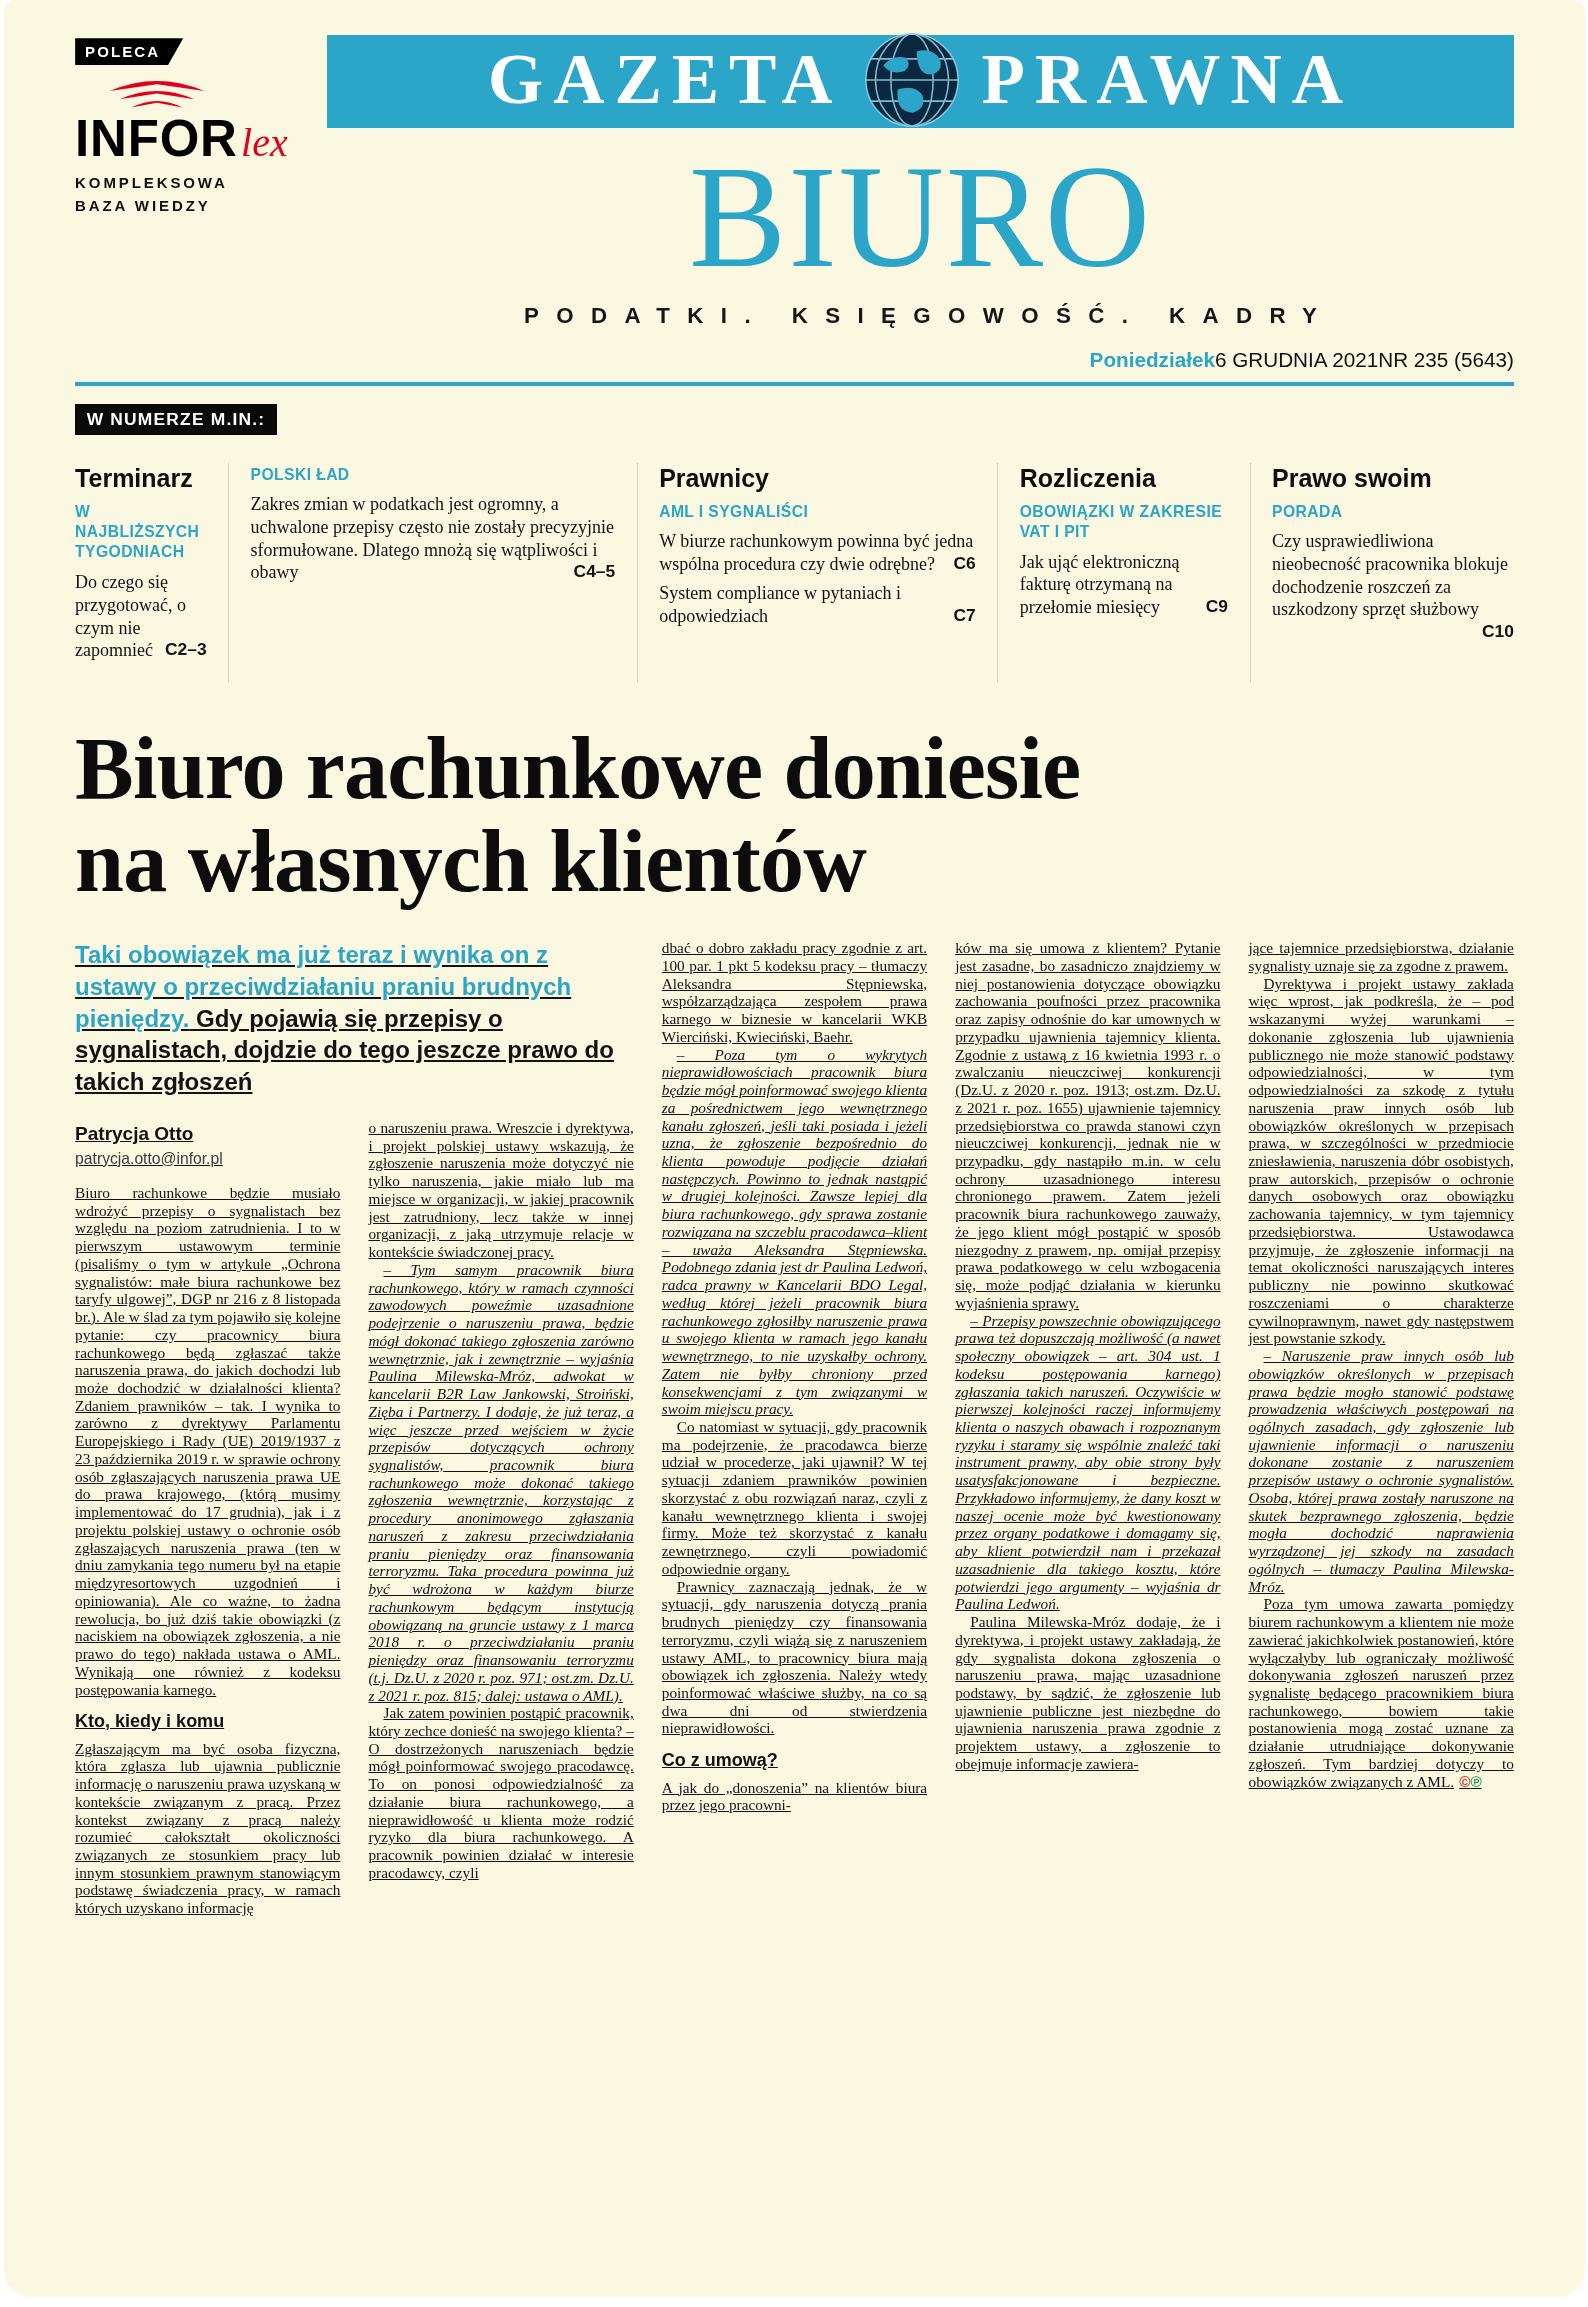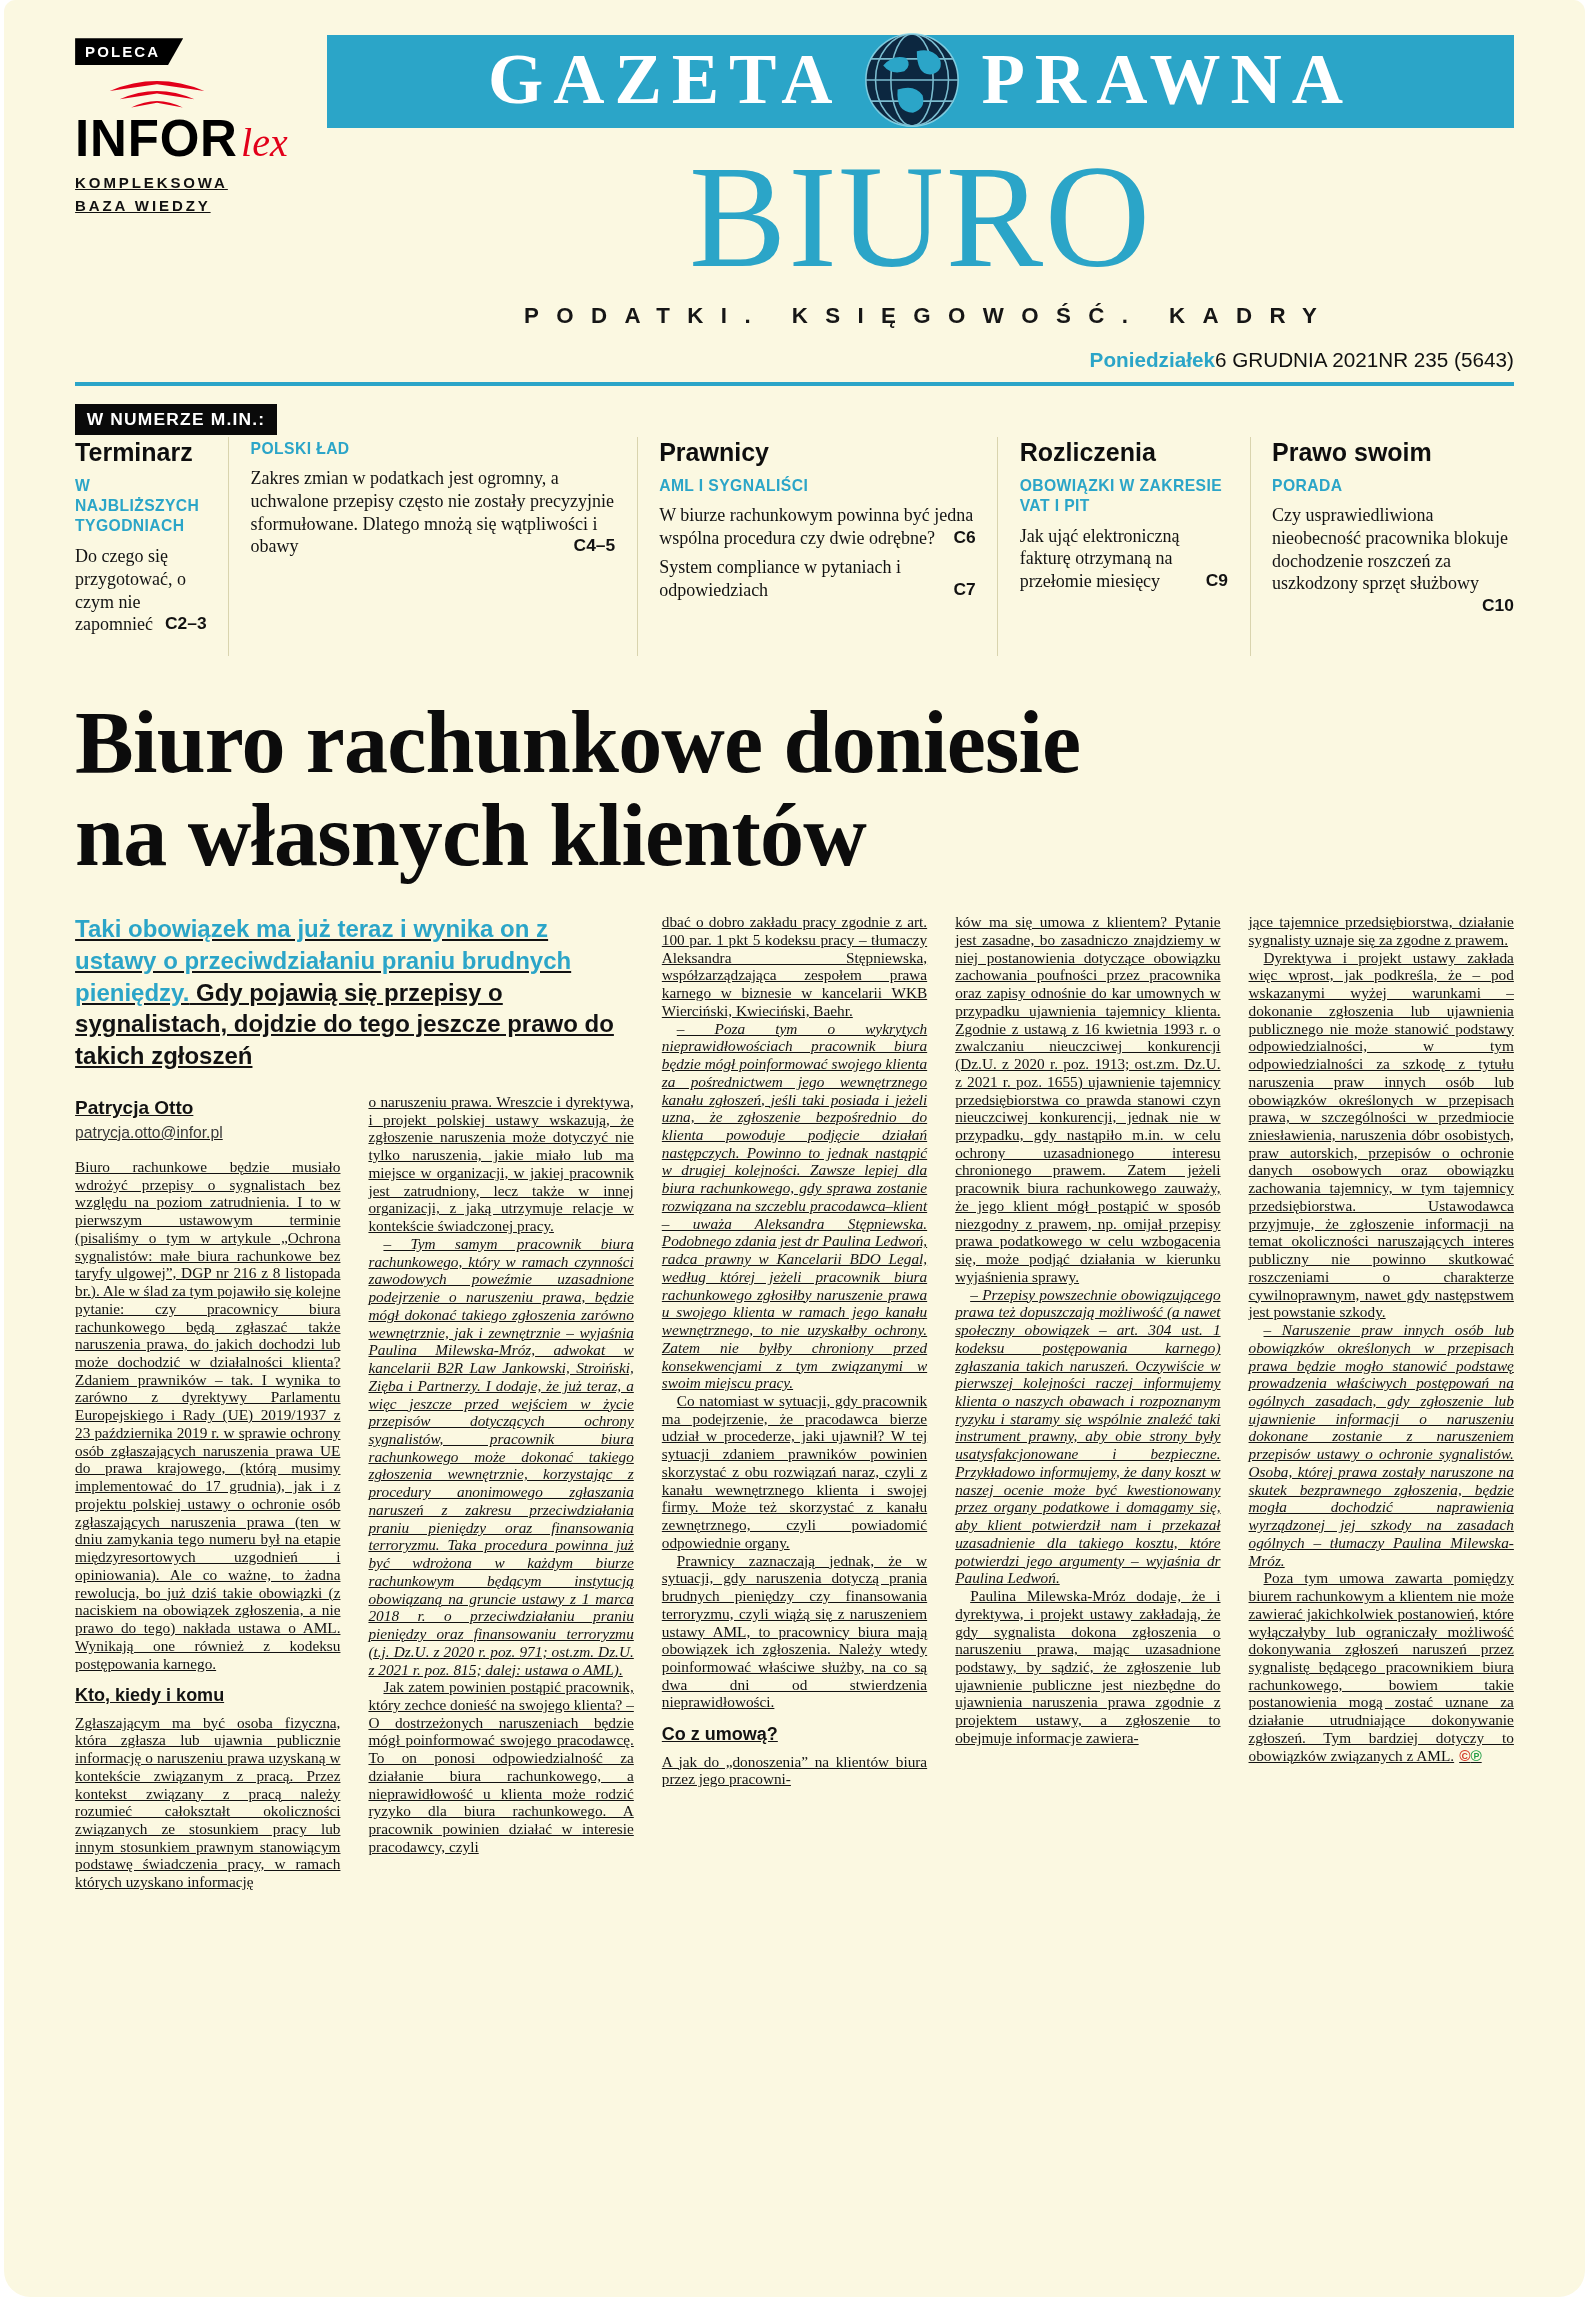--- a/index.html
+++ b/index.html
@@ -13,42 +13,42 @@
   
   .masthead { display: flex; align-items: flex-start; }
   .logo-block { width: 252px; flex: none; padding-top: 3.3px; }
   .poleca { display: inline-block; background: #000; color: #fff;
             font: 700 15px/1 "Liberation Sans", sans-serif; letter-spacing: 2.1px;
             padding: 5.8px 23px 5.8px 10px; clip-path: polygon(0 0, 100% 0, 86% 100%, 0 100%); }
   .wings { display: block; margin: 11.6px 0 0 28px; }
   .infor-row { display: flex; align-items: baseline; margin-top: 1.7px; }
   .infor-word { font: 800 51px/1 "Liberation Sans", sans-serif; letter-spacing: 0.8px; color: #000; }
   .lex { font: italic 400 40px/1 "Liberation Serif", serif; color: #e2001a; margin-left: 3.3px; }
-  .tagline { font: 700 15px/1.5 "Liberation Sans", sans-serif; letter-spacing: 2.9px; margin-top: 8.3px; color: #111; text-decoration: underline; }
+  .tagline { font: 700 15px/1.5 "Liberation Sans", sans-serif; letter-spacing: 2.9px; margin-top: 8.3px; color: #111; }
 
   .title-block { flex: 1; display: flex; flex-direction: column; min-width: 0; }
   .gp-band { background: #2ba5c8; color: #fff; display: flex; justify-content: center; align-items: center;
              gap: 21.5px; font: 700 71px/1 "Liberation Serif", serif; letter-spacing: 10px;
              padding: 8.3px 0 11.6px; }
   .globe { width: 96px; height: 96px; margin: -11.6px 0; flex: none; }
   .big-title { text-align: center; color: #2ba5c8; font: 400 146px/0.95 "Liberation Serif", serif;
                margin: 20px 0 1.7px; letter-spacing: 1.7px; }
   .big-title span { display: block; }
   .subtitle { text-align: center; font: 700 22.3px/1 "Liberation Sans", sans-serif; letter-spacing: 17.4px;
               text-indent: 17.4px; color: #161616; margin: 16.5px 0 23px; white-space: nowrap; }
   .dateline { display: flex; justify-content: flex-end; gap: 0; font: 400 20.7px/1 "Liberation Sans", sans-serif;
               color: #111; padding-bottom: 10px; }
   .dateline .day { color: #2ba5c8; font-weight: 700; }
   .rule { height: 4.1px; background: #2ba5c8; margin-top: 1.7px; }
 
   
   .toc { margin-top: 18px; }
   .toc-label { display: inline-block; background: #0a0a0a; color: #fff;
                font: 800 17.4px/1 "Liberation Sans", sans-serif; letter-spacing: 1.2px; padding: 6.6px 11.6px; }
-  .toc-cols { display: grid; grid-template-columns: 153px 1.7fr 1.5fr 1.05fr 1.1fr; margin-top: 2px; }
+  .toc-cols { display: grid; grid-template-columns: 153px 1.7fr 1.5fr 1.05fr 1.1fr; margin-top: 28px; }
   .toc-col { padding: 1.7px 21.5px 13.2px 21.5px; min-width: 0; }
   .toc-col + .toc-col { border-left: 0.8px solid #d9d4ae; }
   .toc-col:first-child { padding-left: 0; }
   .toc-col:last-child { padding-right: 0; }
   .toc-title { font: 800 25px/1.08 "Liberation Sans", sans-serif; margin: 0 0 10px; color: #0e0e0e; }
   .toc-kicker { color: #2ba5c8; font: 800 15.7px/1.3 "Liberation Sans", sans-serif; letter-spacing: 0.4px; margin: 0 0 8.3px; }
   .toc-item { font: 400 18px/1.26 "Liberation Serif", serif; margin: 0 0 6.6px; overflow: hidden; }
   .toc-item .pg { float: right; font: 800 17.4px/1.25 "Liberation Sans", sans-serif; margin-left: 8.3px; }
 
   

